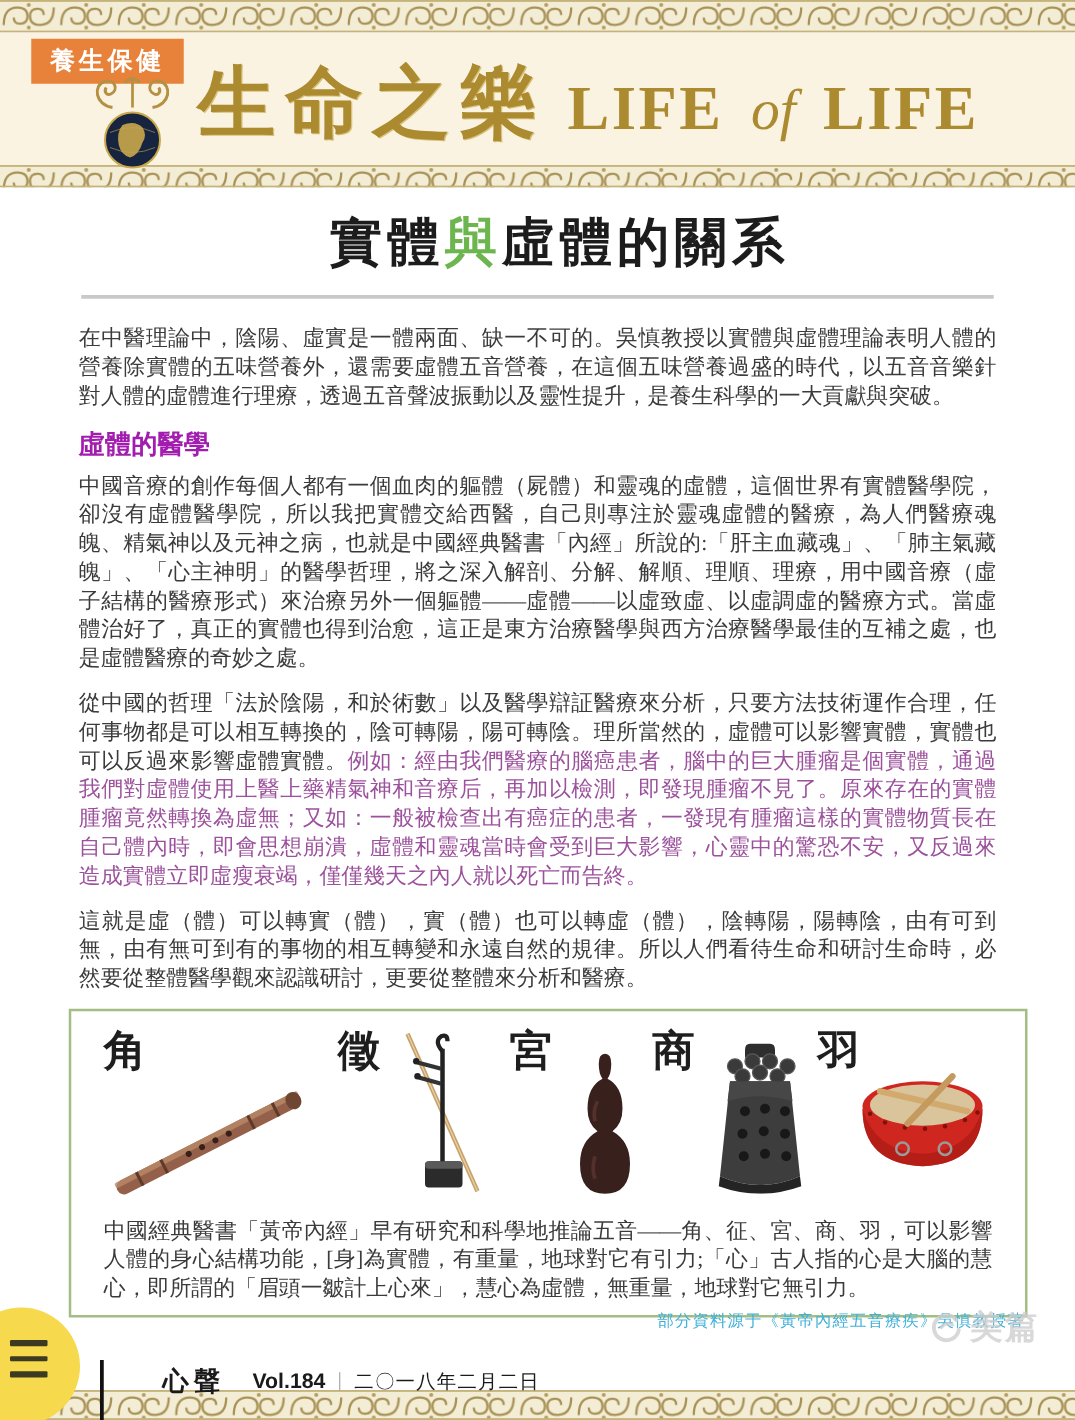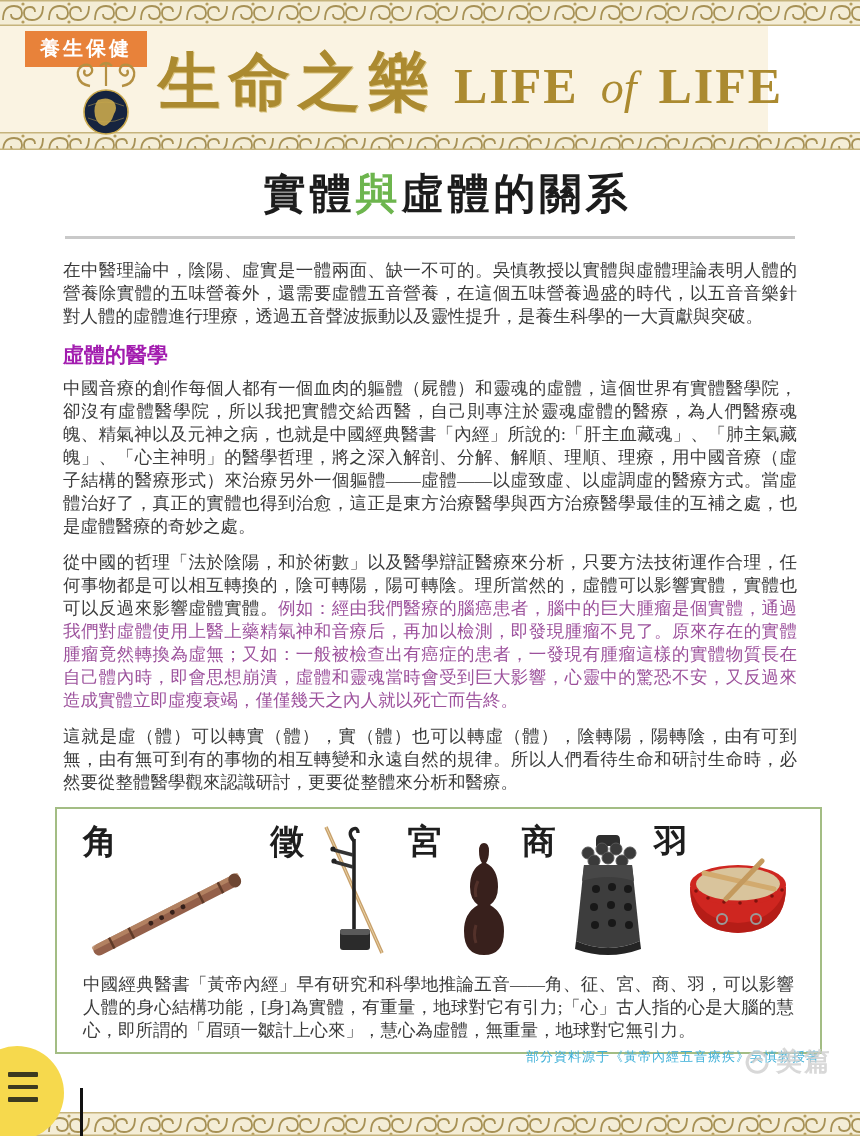--- a/index.html
+++ b/index.html
@@ -4,21 +4,21 @@
 <style>
   * { margin:0; padding:0; box-sizing:border-box; }
   html,body { background:#888; }
   .page {
     position:relative; width:860px; height:1136px; margin:0 auto;
     background:#ffffff; overflow:hidden;
     font-family:"Liberation Serif", serif;
   }
   
   .border-strip { display:block; width:860px; }
-  .masthead { position:relative; width:768px; background:#faf3e2; }
+  .masthead { position:relative; width:860px; background:#faf3e2; }
   .masthead-band { position:relative; height:106px; }
   .badge {
     position:absolute; left:25px; top:5px;
     background:#e8823a; color:#fff;
     font-family:"Liberation Sans", sans-serif;
     font-weight:bold; font-size:20px; letter-spacing:3px;
     padding:4px 15px 5px;
   }
   .logo-wrap { position:absolute; left:68px; top:30px; }
   .title-row {
@@ -283,20 +283,27 @@
   <div class="source-note">部分資料源于《黃帝內經五音療疾》吳慎教授著</div>
 
   <div class="watermark">
     <svg width="28" height="28" viewBox="0 0 28 28">
       <path d="M22 8 A10 10 0 1 0 24 16" fill="none" stroke="#cfcfcf" stroke-width="3.2" stroke-linecap="round"></path>
       <path d="M10 14 q4 -5 9 -2" fill="none" stroke="#cfcfcf" stroke-width="2.6" stroke-linecap="round"></path>
     </svg>
     <span class="wm-text">美篇</span>
   </div>
 
+  <div class="footer-row">
+    <span class="page-num">12</span>
+    <span class="pub-name">心聲</span>
+    <span class="pub-vol">Vol.184</span>
+    <span class="pub-sep">|</span>
+    <span class="pub-date">二〇一八年二月二日</span>
+  </div>
   <div class="v-rule"></div>
 
   <button class="menu-fab">
     <span class="menu-lines">
         <span></span>
         <span></span>
         <span></span>
       </span>
   </button>
 

